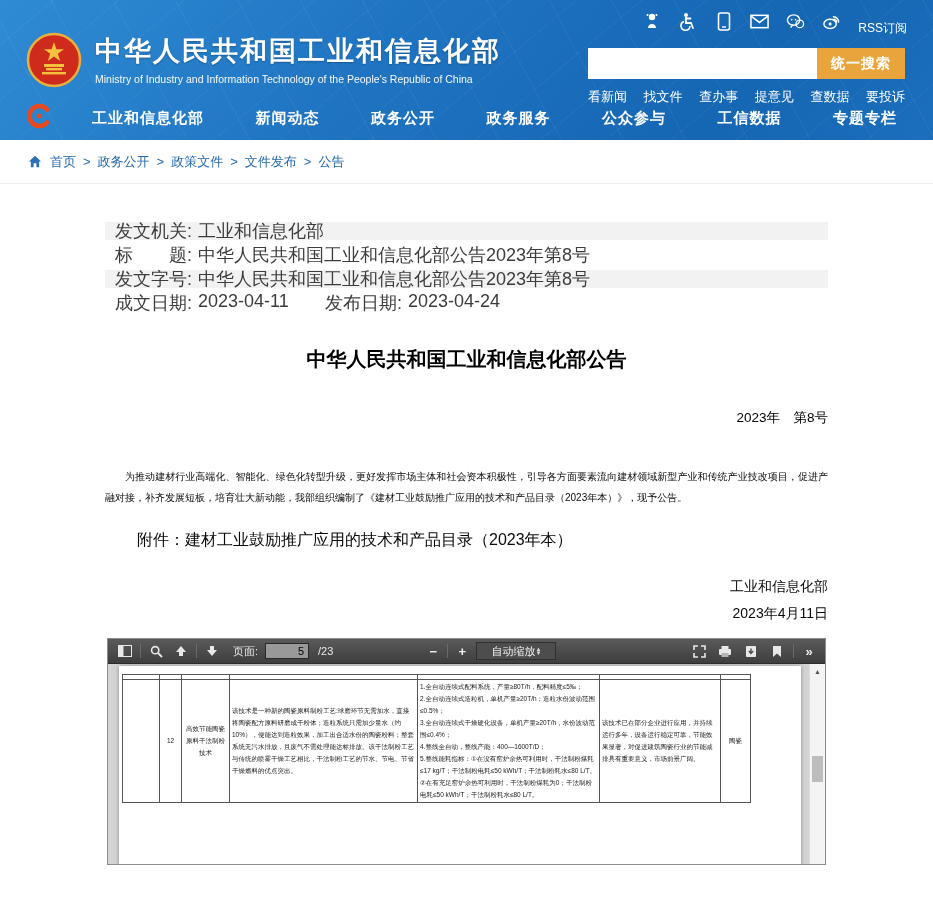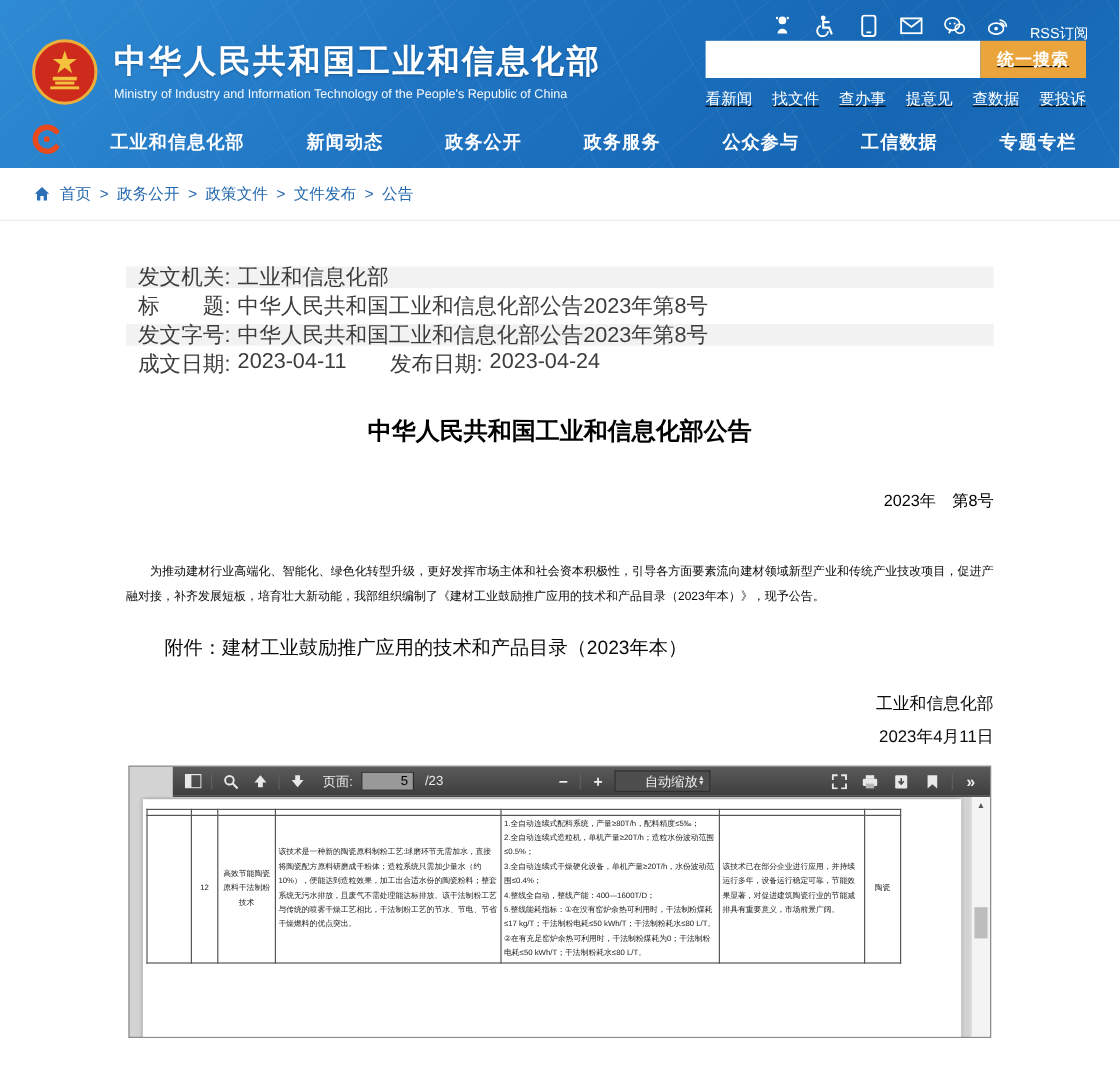--- a/index.html
+++ b/index.html
@@ -18,21 +18,21 @@
   .utility-row svg { display:block; }
   .rss-label { color:#fff; font-size:12px; cursor:pointer;margin-top:15px; }
 
   .header-row { position:absolute; top:32px; left:26px; display:flex; align-items:center; z-index:2; }
   .emblem { width:56px; height:56px; }
   .title-block { margin-left:13px; color:#fff; }
   .org-cn { font-size:27px; font-weight:bold; letter-spacing:2px; line-height:1.2;
     text-shadow:0 1px 2px rgba(0,0,0,.25); }
   .org-en { font-size:10.5px; margin-top:5px; opacity:.95; }
 
-  .search-block { position:absolute; top:34px; right:28px; width:317px; z-index:2;text-decoration:underline; }
+  .search-block { position:absolute; top:48px; right:28px; width:317px; z-index:2; }
   .search-bar { display:flex; height:31px; }
   .search-input { flex:1; border:none; outline:none; padding:0 8px; font-size:13px; }
   .search-btn { width:88px; border:none; background:#e9a53c; color:#fff; font-size:14px;
     font-weight:bold; cursor:pointer; letter-spacing:1px; }
   .quick-links { display:flex; justify-content:space-between; margin-top:9px; }
   .quick-links span { color:#fff; font-size:13px; cursor:pointer; }
 
   .nav-row { position:absolute; left:0; right:0; bottom:0; height:44px; display:flex;
     align-items:center; z-index:2; }
   .nav-logo { position:absolute; left:26px; top:7px; width:26px; height:26px; }
@@ -60,33 +60,33 @@
   .doc-title { text-align:center; font-size:20px; font-weight:bold; margin-top:34px; color:#000; }
   .doc-issue { text-align:right; font-size:13.5px; margin-top:36px; white-space:pre; }
   .doc-para { margin-top:40px; font-size:10px; line-height:2.05; text-indent:2em;
     text-align:justify; color:#0a0a0a; }
   .doc-attach { margin-top:22px; font-size:16px; text-indent:2em; color:#0a0a0a; }
   .doc-sign { margin-top:22px; text-align:right; font-size:14px; line-height:1.9; color:#0a0a0a; }
 
   
   .pdf-viewer { margin:12px 0 0 2px; width:719px; border:1px solid #8c8c8c; background:#d3d3d3; }
   .pdf-toolbar { height:25px; background:linear-gradient(#5a5a5a,#3e3e3e); display:flex;
-    align-items:center; padding:0 7px; gap:5px; border-bottom:1px solid #2b2b2b;margin-left:36px; }
+    align-items:center; padding:0 7px; gap:5px; border-bottom:1px solid #2b2b2b; }
   .tb-btn { width:20px; height:19px; display:flex; align-items:center; justify-content:center;
     cursor:pointer; border-radius:2px; }
   .tb-btn svg { display:block; }
   .tb-sep { width:1px; height:14px; background:#2e2e2e; border-right:1px solid #6a6a6a; }
   .tb-label { color:#e8e8e8; font-size:11px; margin:0 2px 0 6px; }
   .page-input { width:44px; height:16px; background:#999; border:1px solid #2a2a2a;
     color:#000; font-size:11px; text-align:right; padding-right:4px; }
   .page-total { color:#e8e8e8; font-size:11px; margin-left:4px; }
   .zoom-group { display:flex; align-items:center; gap:5px; margin-left:86px; }
   .glyph-btn { color:#f0f0f0; font-size:13px; font-weight:bold; width:18px; text-align:center;
     cursor:pointer; }
-  .zoom-select { display:flex; align-items:center; justify-content:flex-end; width:80px;
+  .zoom-select { display:flex; align-items:center; justify-content:center; width:80px;
     height:18px; background:#4d4d4d; border:1px solid #303030; color:#f0f0f0; font-size:11px;
     padding:0 4px; cursor:pointer; }
   .zoom-caret { font-size:6px; line-height:4px; color:#ddd; text-align:center; }
   .right-group { margin-left:auto; display:flex; align-items:center; gap:6px; }
 
   .pdf-content { position:relative; height:200px; overflow:hidden; }
   .pdf-page { position:absolute; left:11px; top:2px; width:682px; height:206px; background:#fff;
     box-shadow:0 0 4px rgba(0,0,0,.35); }
   .pdf-scrollbar { position:absolute; right:0; top:0; width:16px; height:100%; background:#f4f4f4;
     border-left:1px solid #dcdcdc; }

